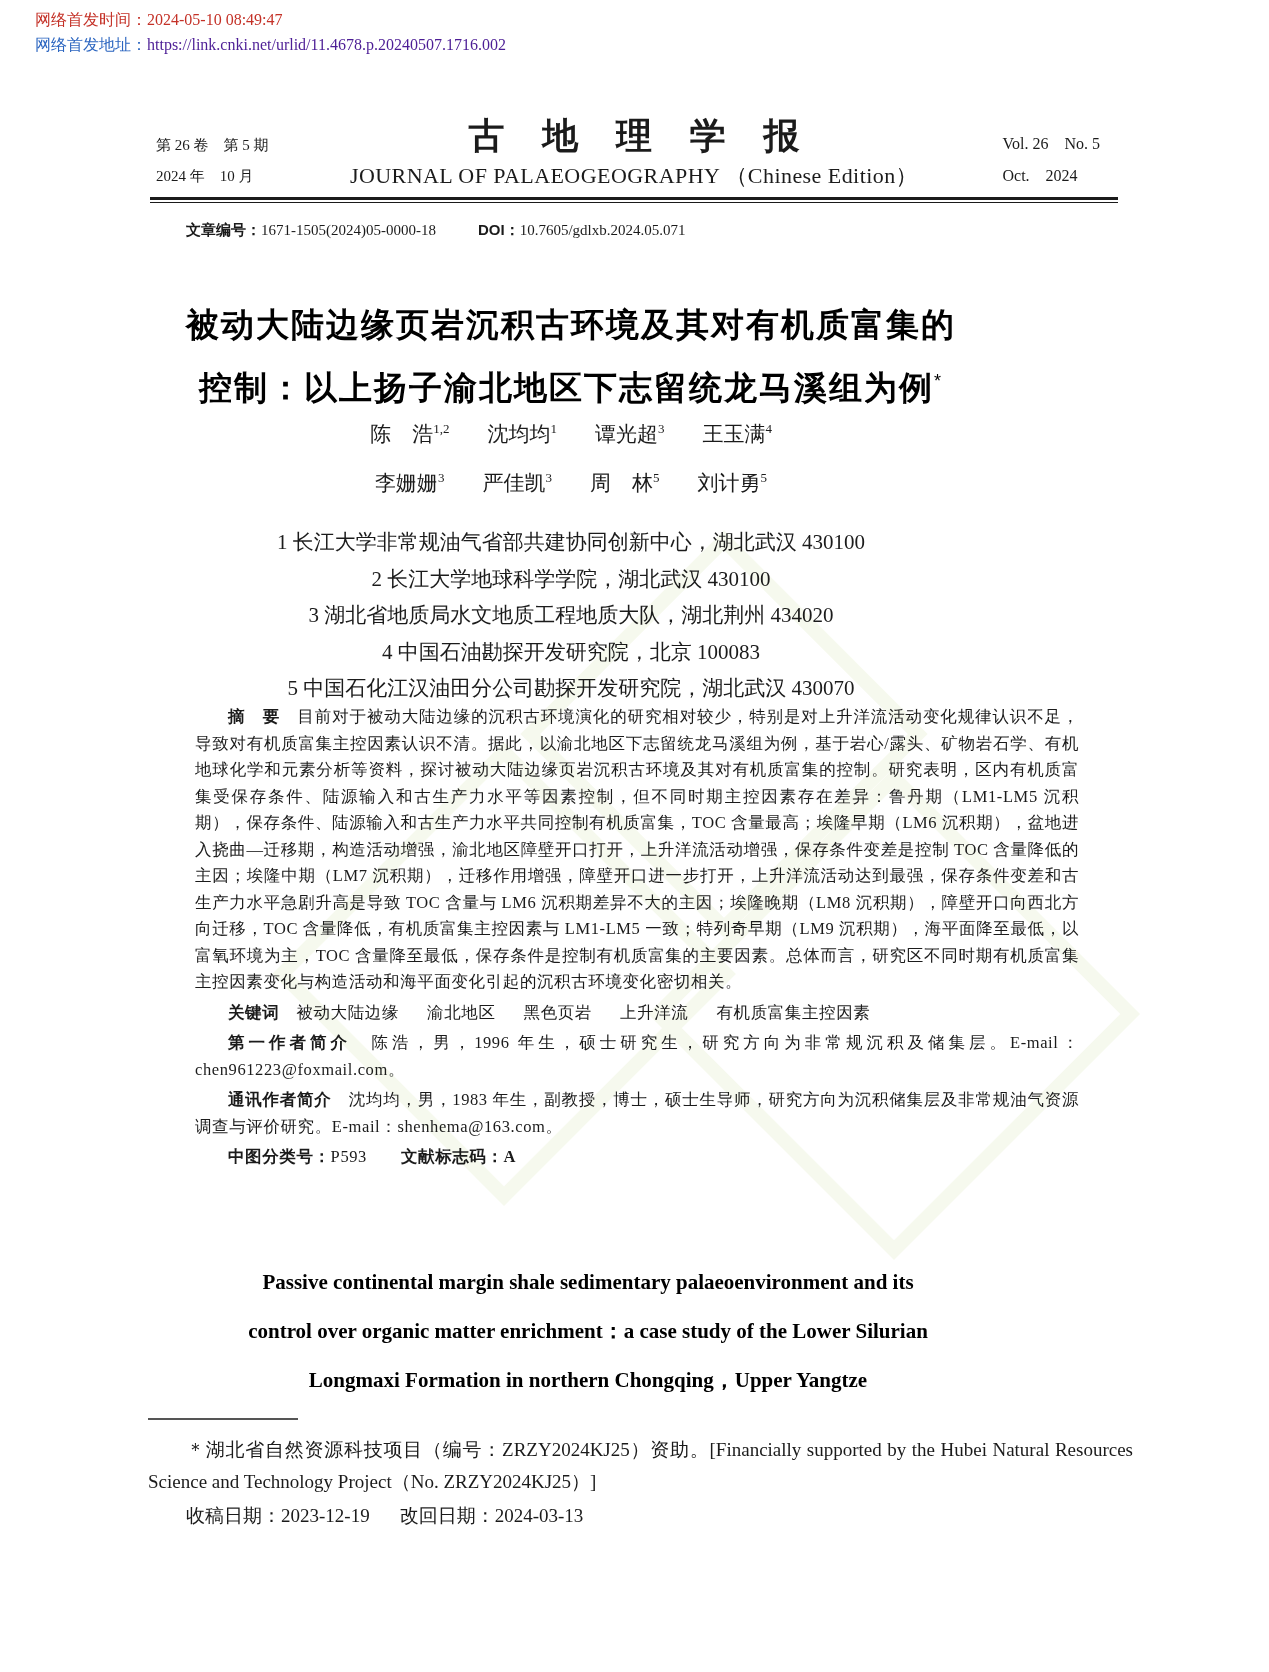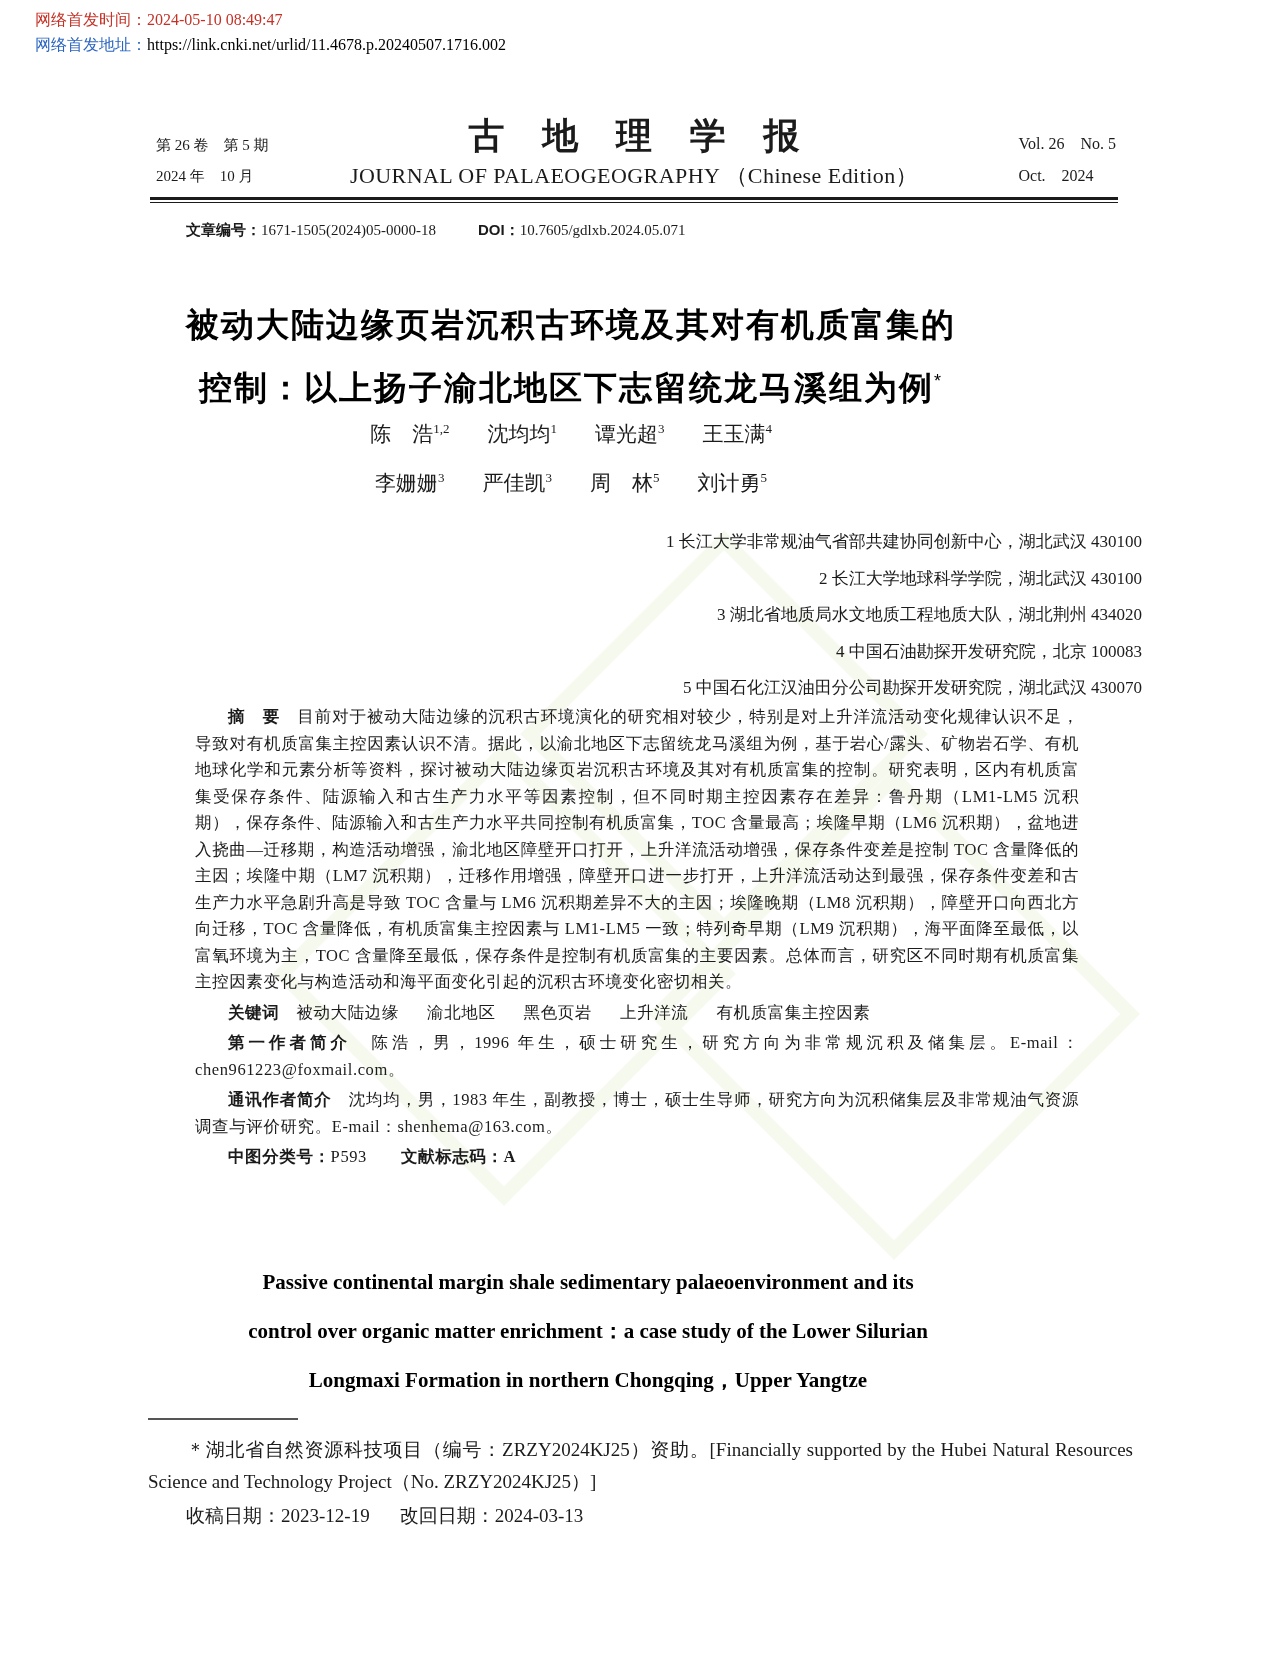--- a/index.html
+++ b/index.html
@@ -11,46 +11,46 @@
     color:#1b1b1b;
     overflow:hidden;
   }
   
   .wm{position:absolute;pointer-events:none;opacity:.5;}
   .wm .d{position:absolute;border:14px solid #eef4de;transform:rotate(45deg);}
   
   .prepub{position:absolute;top:7px;left:35px;font-size:16px;line-height:25px;font-family:"Liberation Serif","DejaVu Serif",serif;}
   .prepub .t{color:#c43127;}
   .prepub .a{color:#2b65c0;}
-  .prepub a{color:#000000;text-decoration:none;}
+  .prepub a{color:#4c1d95;text-decoration:none;}
   
   .masthead{position:absolute;top:112px;left:150px;width:968px;height:84px;}
   .mh-left{position:absolute;left:6px;top:18px;font-size:15px;line-height:31px;white-space:nowrap;}
-  .mh-right{position:absolute;right:2px;top:16px;font-size:16px;line-height:32px;text-align:left;white-space:nowrap;}
+  .mh-right{position:absolute;right:18px;top:16px;font-size:16px;line-height:32px;text-align:left;white-space:nowrap;}
   .mh-center{position:absolute;left:0;right:0;top:0;text-align:center;}
   .mh-cn{font-size:36px;font-weight:bold;letter-spacing:1.05em;margin-left:1.05em;font-family:"Liberation Serif","DejaVu Serif",serif;}
   .mh-en{font-size:22px;letter-spacing:.02em;}
   .rule{position:absolute;left:150px;width:968px;}
   .rule .thick{height:3px;background:#1b1b1b;}
   .rule .thin{height:1px;background:#1b1b1b;margin-top:2px;}
   
   .meta{position:absolute;top:221px;left:186px;font-size:15px;white-space:nowrap;}
   .meta b{font-family:"Liberation Sans","DejaVu Sans",sans-serif;font-weight:bold;}
   .meta .gap{display:inline-block;width:42px;}
   
   .title-cn{position:absolute;top:297px;left:0;width:100%;text-align:center;
     font-family:"Liberation Sans","DejaVu Sans",sans-serif;
     font-weight:bold;font-size:33px;line-height:56px;color:#000;letter-spacing:2px;}
   .title-cn sup{font-size:18px;font-weight:normal;}
   
   .authors{position:absolute;top:407px;left:0;width:100%;text-align:center;font-size:21px;line-height:44px;}
   .authors .author{margin:0 19px;white-space:nowrap;}
   .authors sup{font-size:13px;}
   
-  .affils{position:absolute;top:524px;left:0;width:100%;text-align:right;font-size:17px;line-height:36.5px;}
+  .affils{position:absolute;top:524px;left:0;width:100%;text-align:center;font-size:21px;line-height:36.5px;}
   
   .block{position:absolute;top:703px;left:195px;width:884px;font-size:16.5px;line-height:26.5px;text-align:justify;letter-spacing:.6px;}
   .block .para{text-indent:2em;}
   .blabel{font-family:"Liberation Sans","DejaVu Sans",sans-serif;font-weight:bold;}
   .kw-line{text-indent:2em;margin-top:3px;}
   .kw-items .kw{margin-right:1.7em;}
   .kw-items .kw:last-child{margin-right:0;}
   .bio{text-indent:2em;margin-top:3px;}
   .clc{text-indent:2em;margin-top:3px;}
   .clc .sp{display:inline-block;width:34px;}

